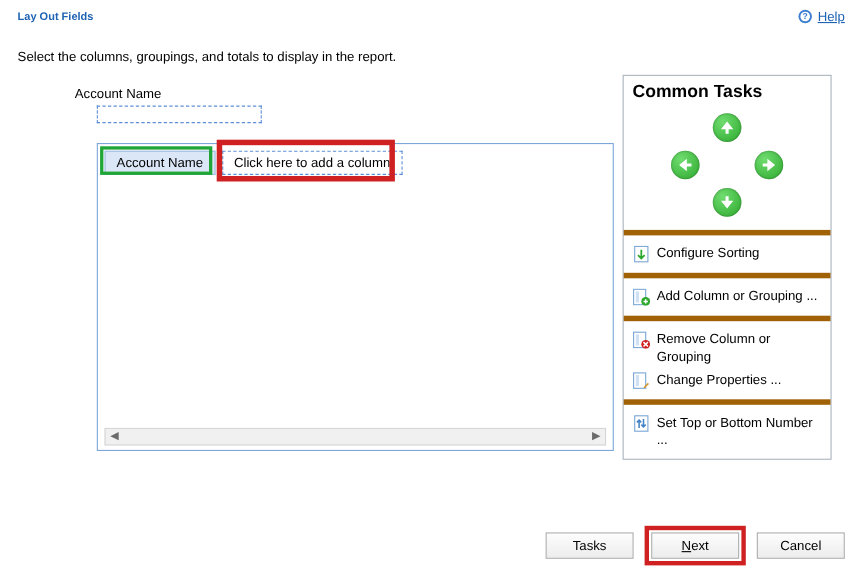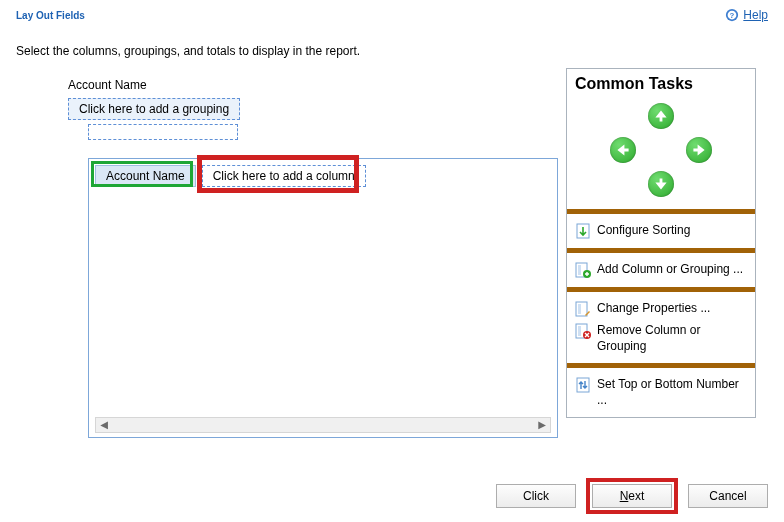--- a/index.html
+++ b/index.html
@@ -60,21 +60,20 @@
       </svg>
     <span>Help</span>
   </div>
 </div>
 
 <div class="instructions">Select the columns, groupings, and totals to display in the report.</div>
 
 <div class="main-area">
   <div class="left-area">
     <div class="grouping-label">Account Name</div>
-    <div class="grouping-box">Click here to add a grouping</div>
     <div class="grouping-sub"></div>
 
     <div class="canvas">
       <div class="row">
         <div class="column-tile">Account Name</div>
         <div class="column-placeholder">Click here to add a column</div>
       </div>
       <div class="green-outline"></div>
       <div class="red-outline"></div>
       <div class="scrollbar">
@@ -143,48 +142,48 @@
             </svg>
           <span class="text">Add Column or Grouping ...</span>
         </div>
       </div>
 
       <div class="task-section">
         <div class="task-link">
           <svg class="icon" viewBox="0 0 16 16">
               <rect x="1" y="1" width="11" height="14" fill="#fff" stroke="#7aa6d6"></rect>
               <rect x="3" y="3" width="3" height="10" fill="#cfe0f3"></rect>
-              <path d="M10 14 L14 10 L15 11 L11 15 Z" fill="#d6942a"></path>
+              <circle cx="12" cy="12" r="4" fill="#cf2121"></circle>
+              <path d="M10 10 L14 14 M14 10 L10 14" stroke="#fff" stroke-width="1.4"></path>
             </svg>
-          <span class="text">Change Properties ...</span>
+          <span class="text">Remove Column or Grouping</span>
         </div>
         <div class="task-link">
           <svg class="icon" viewBox="0 0 16 16">
               <rect x="1" y="1" width="11" height="14" fill="#fff" stroke="#7aa6d6"></rect>
               <rect x="3" y="3" width="3" height="10" fill="#cfe0f3"></rect>
-              <circle cx="12" cy="12" r="4" fill="#cf2121"></circle>
-              <path d="M10 10 L14 14 M14 10 L10 14" stroke="#fff" stroke-width="1.4"></path>
+              <path d="M10 14 L14 10 L15 11 L11 15 Z" fill="#d6942a"></path>
             </svg>
-          <span class="text">Remove Column or Grouping</span>
+          <span class="text">Change Properties ...</span>
         </div>
       </div>
 
       <div class="task-section">
         <div class="task-link">
           <svg class="icon" viewBox="0 0 16 16">
               <rect x="2" y="1" width="12" height="14" fill="#fff" stroke="#7aa6d6"></rect>
               <path d="M6 5 L6 12 M4 7 L6 5 L8 7" stroke="#4483c8" stroke-width="1.4" fill="none"></path>
               <path d="M10 4 L10 11 M8 9 L10 11 L12 9" stroke="#4483c8" stroke-width="1.4" fill="none"></path>
             </svg>
           <span class="text">Set Top or Bottom Number ...</span>
         </div>
       </div>
     </div>
   </div>
 </div>
 
 <div class="footer">
-  <button class="btn">Click</button>
+  <button class="btn">Tasks</button>
   <div class="red-outline-btn">
     <button class="btn"><u>N</u>ext</button>
   </div>
   <button class="btn">Cancel</button>
 </div>
 
 </body></html>

